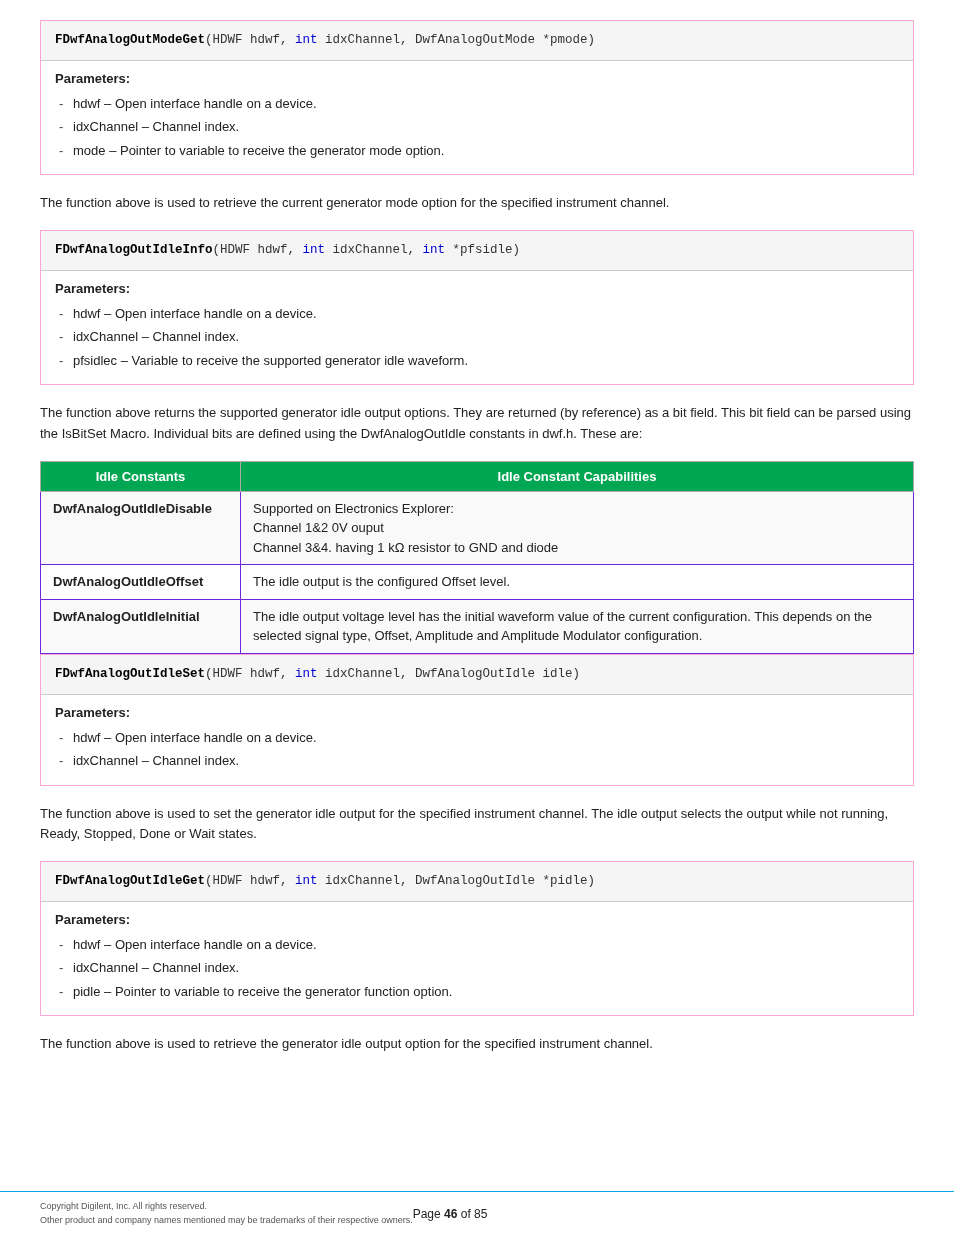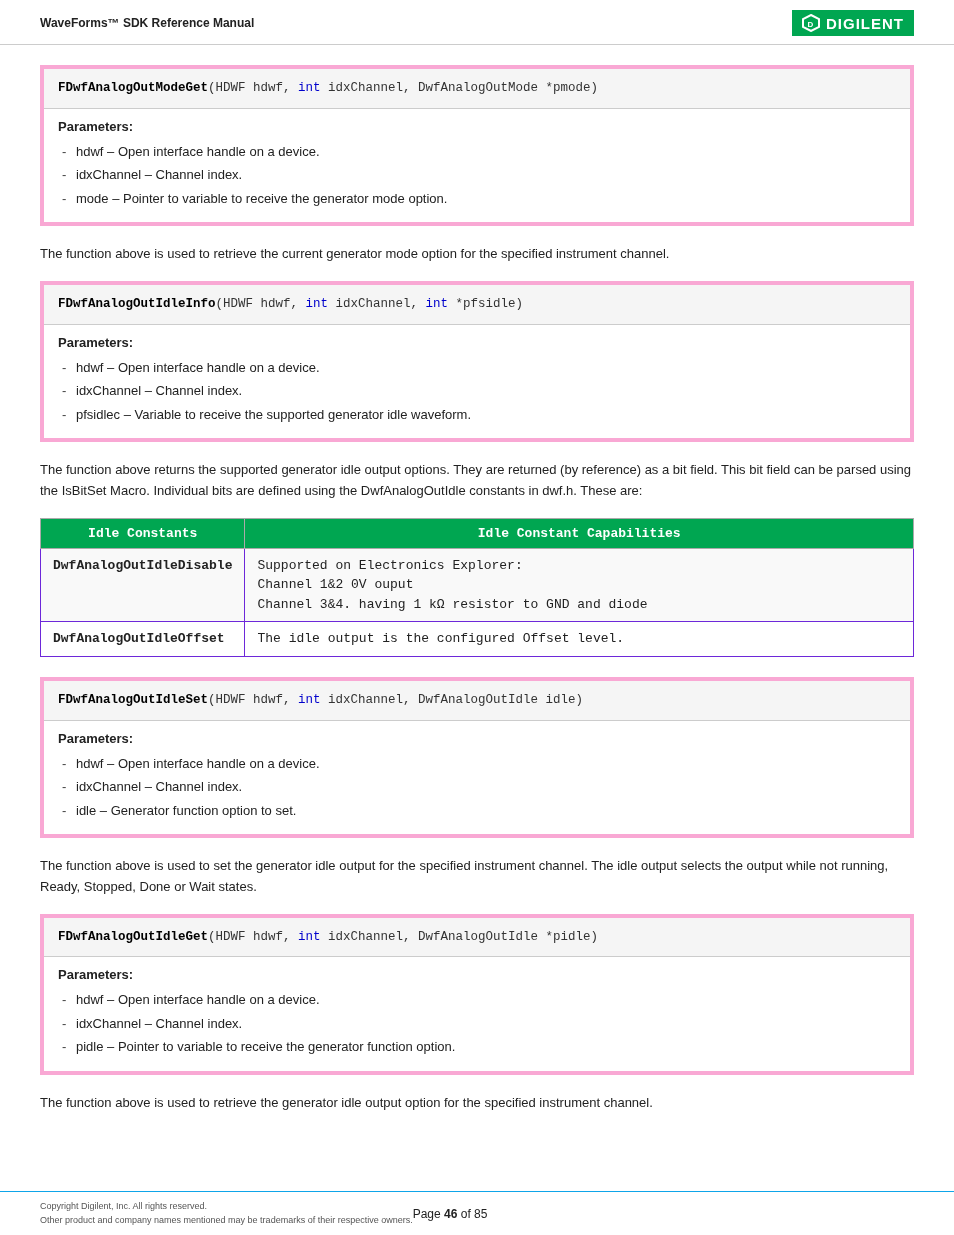--- a/index.html
+++ b/index.html
@@ -50,21 +50,21 @@
     }
 
     
     .main-content {
       flex: 1;
       padding: 20px 40px 10px 40px;
     }
 
     
     .code-box {
-      border: 4px solid #f9a8d4;
+      border: 1px solid #f9a8d4;
       margin-bottom: 18px;
       background: #fff;
     }
     .code-line {
       background: #f5f5f5;
       padding: 10px 14px;
       font-family: 'Courier New', monospace;
       font-size: 12.5px;
       border-bottom: 1px solid #ccc;
       line-height: 1.5;
@@ -110,23 +110,21 @@
       font-size: 13px;
       line-height: 1.6;
       margin-bottom: 16px;
       color: #222;
     }
 
     
     .idle-table {
       width: 100%;
       border-collapse: collapse;
-      margin-bottom: 20px;
-      font-size: 13px;
-      font-family: Liberation Mono, monospace;
+      font-size: 13px;
     }
     .idle-table thead tr th {
       background: #00a651;
       color: #fff;
       padding: 7px 12px;
       text-align: center;
       font-weight: bold;
       border: 1px solid #aaa;
     }
     .idle-table tbody tr td {
@@ -167,32 +165,20 @@
     }
     .footer-right strong {
       font-weight: bold;
     }
   </style>
 </head>
 <body>
 
 <div class="page-wrapper">
 
-  <div class="page-header">
-    <span class="page-header-title">WaveForms™ SDK Reference Manual</span>
-    <div class="logo-area">
-      <div class="logo-box">
-        <svg width="18" height="18" viewBox="0 0 18 18">
-          <polygon points="9,1 17,5 17,13 9,17 1,13 1,5" fill="none" stroke="white" stroke-width="2"></polygon>
-          <text x="9" y="13" text-anchor="middle" font-size="8" fill="white" font-weight="bold">D</text>
-        </svg>
-        <span>DIGILENT</span>
-      </div>
-    </div>
-  </div>
 
   <div class="main-content">
 
     <div class="code-box">
       <div class="code-line">
         <span class="fn-name">FDwfAnalogOutModeGet</span><span class="normal">(HDWF hdwf, </span><span class="kw-int">int</span><span class="normal"> idxChannel, DwfAnalogOutMode *pmode)</span>
       </div>
       <div class="code-params">
         <div class="params-title">Parameters:</div>
         <ul class="param-list">
@@ -228,33 +214,36 @@
       </thead>
       <tbody>
         <tr>
           <td>DwfAnalogOutIdleDisable</td>
           <td>Supported on Electronics Explorer:<br>Channel 1&amp;2 0V ouput<br>Channel 3&amp;4. having 1 kΩ resistor to GND and diode</td>
         </tr>
         <tr>
           <td>DwfAnalogOutIdleOffset</td>
           <td>The idle output is the configured Offset level.</td>
         </tr>
+        <tr>
+          <td>DwfAnalogOutIdleInitial</td>
+          <td>The idle output voltage level has the initial waveform value of the current configuration. This depends on the selected signal type, Offset, Amplitude and Amplitude Modulator configuration.</td>
+        </tr>
       </tbody>
     </table>
 
     <div class="code-box">
       <div class="code-line">
         <span class="fn-name">FDwfAnalogOutIdleSet</span><span class="normal">(HDWF hdwf, </span><span class="kw-int">int</span><span class="normal"> idxChannel, DwfAnalogOutIdle idle)</span>
       </div>
       <div class="code-params">
         <div class="params-title">Parameters:</div>
         <ul class="param-list">
           <li>hdwf – Open interface handle on a device.</li>
           <li>idxChannel – Channel index.</li>
-          <li>idle – Generator function option to set.</li>
         </ul>
       </div>
     </div>
     <p class="desc-text">The function above is used to set the generator idle output for the specified instrument channel. The idle output selects the output while not running, Ready, Stopped, Done or Wait states.</p>
 
     <div class="code-box">
       <div class="code-line">
         <span class="fn-name">FDwfAnalogOutIdleGet</span><span class="normal">(HDWF hdwf, </span><span class="kw-int">int</span><span class="normal"> idxChannel, DwfAnalogOutIdle *pidle)</span>
       </div>
       <div class="code-params">

